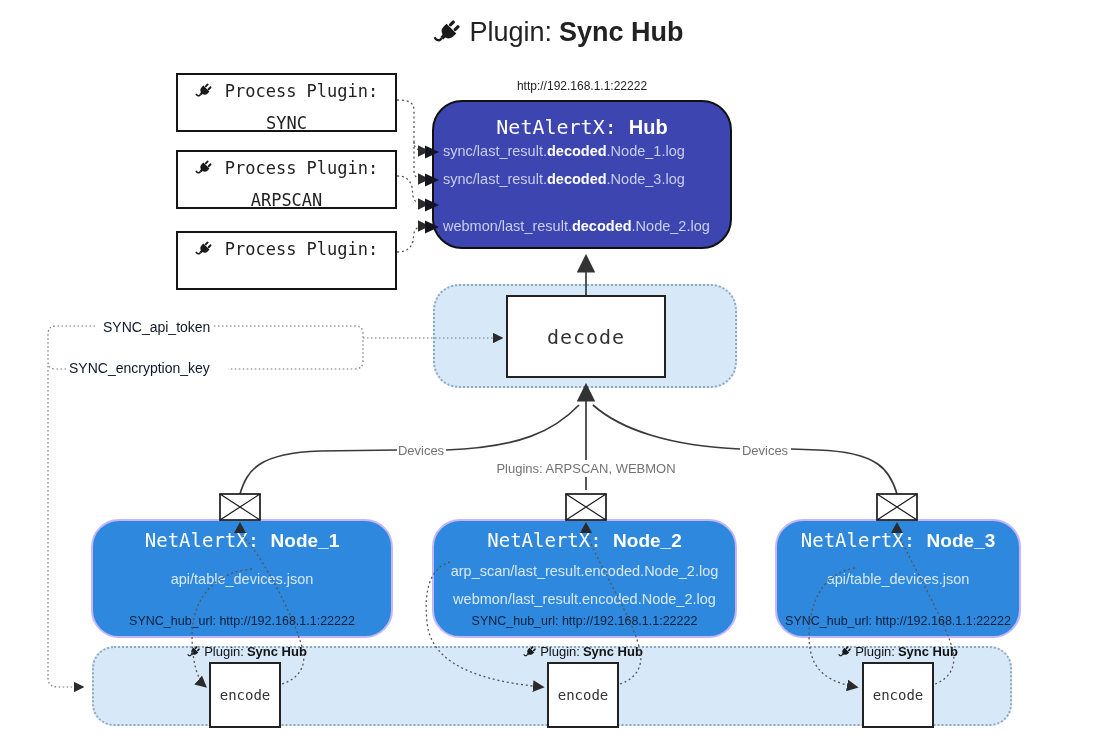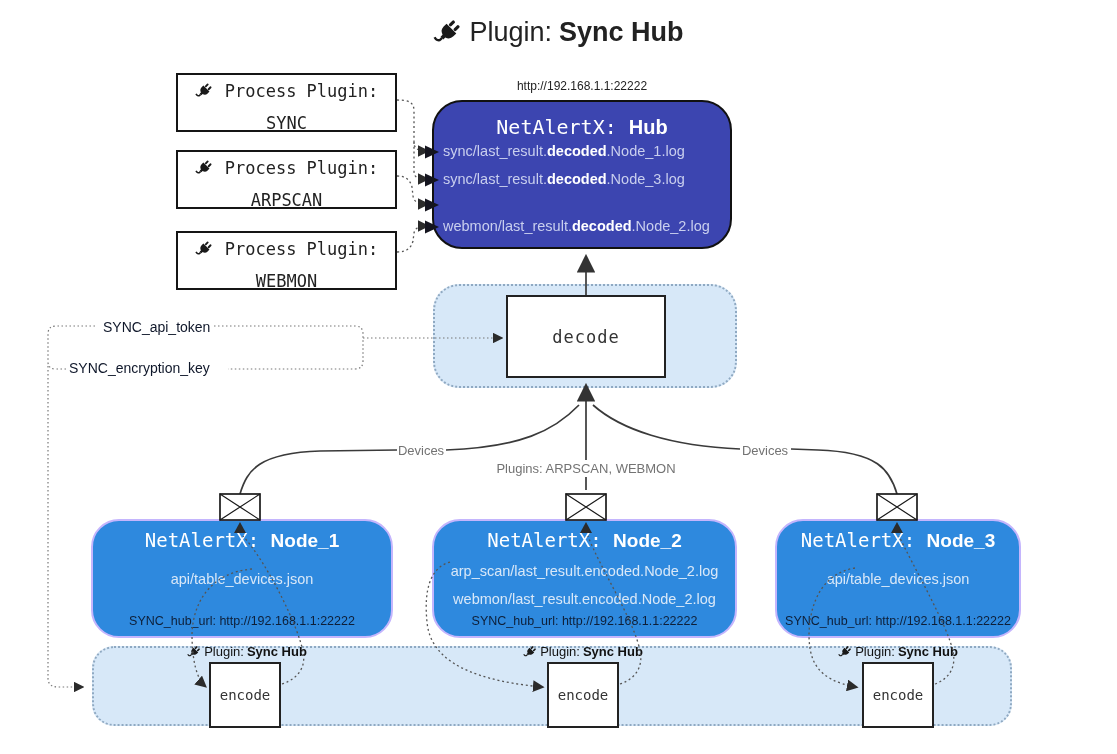--- a/index.html
+++ b/index.html
@@ -30,21 +30,21 @@
   .box-title b{font-family:"Liberation Sans",sans-serif; font-weight:bold}
   .hub .box-title{top:13px}
   .hub-log{position:absolute; left:9px; right:2px; color:var(--hub-dim); font-size:14.5px;
     white-space:nowrap}
   .hub-log b{color:#fff}
 
   .decode-band{position:absolute; left:433px; top:284px; width:304px; height:104px;
     background:var(--band); border:2px dotted var(--band-border); border-radius:26px}
   .process-box{position:absolute; background:#fff; border:2px solid #222; display:flex;
     align-items:center; justify-content:center; font-family:"DejaVu Sans Mono",monospace; color:#333}
-  .decode-box{left:506px; top:295px; width:160px; height:83px; font-size:17px; letter-spacing:1px}
+  .decode-box{left:506px; top:295px; width:160px; height:83px; font-size:20px; letter-spacing:1px}
 
   .keylabel{position:absolute; background:#fff; padding:0 2px; font-size:14px; color:#0f172a}
   .edge-label{position:absolute; transform:translateX(-50%); background:#fff; padding:0 3px;
     font-size:13px; color:#737373; white-space:nowrap}
 
   .node{position:absolute; top:519px; height:119px; background:var(--node);
     border:2px solid #c4b5fd; border-radius:28px}
   .node .box-title{top:8px; font-size:19px}
   .node-files{position:absolute; left:0; width:100%; text-align:center; color:var(--node-dim);
     font-size:14.5px; line-height:28px; white-space:nowrap}
@@ -104,21 +104,20 @@
       </div>
     <div class="l2">ARPSCAN</div>
   </div>
   <div class="procbox" style="top:231px">
     <div class="l1">
         <svg class="plug" width="18" height="18">
           <use href="#plug"></use>
         </svg>
       <span>Process Plugin:</span>
       </div>
-    <div class="l2">WEBMON</div>
   </div>
 
   <div class="hub-url-top">http://192.168.1.1:22222</div>
   <div class="hub">
     <div class="box-title">
       <span>NetAlertX: </span><b>Hub</b>
     </div>
     <div class="hub-log" style="top:41px">
       <span>sync/last_result.</span><b>decoded</b><span>.Node_1.log</span></div>
     <div class="hub-log" style="top:69px">

